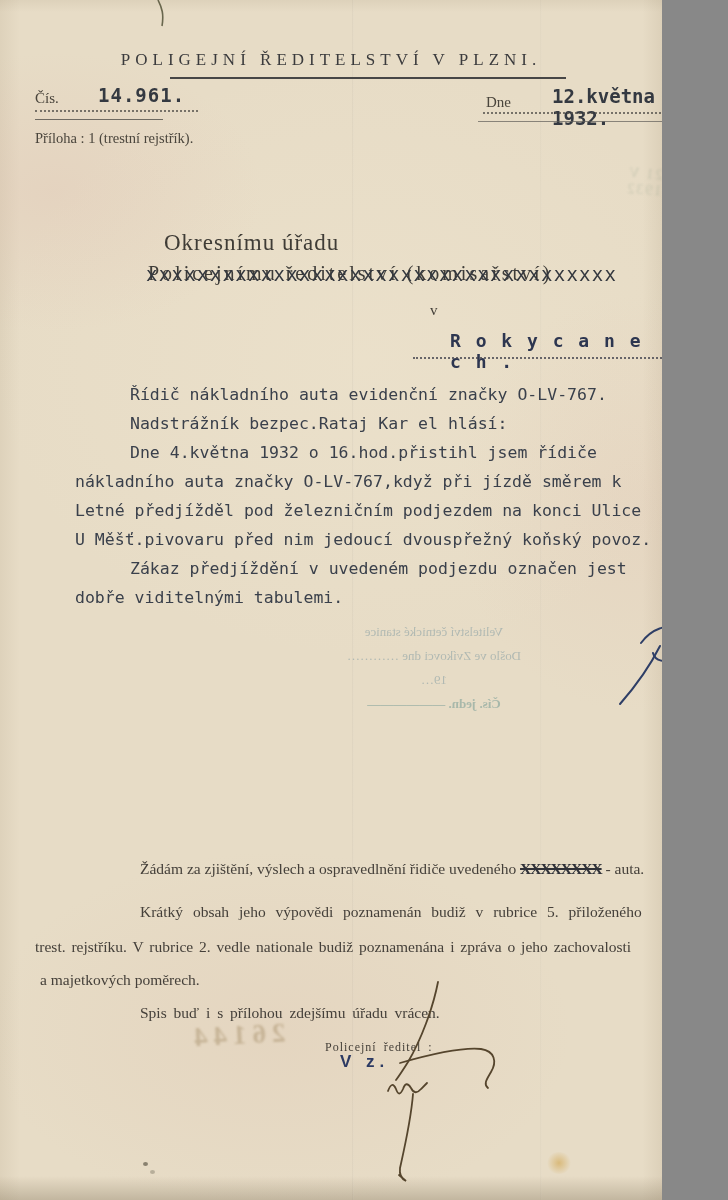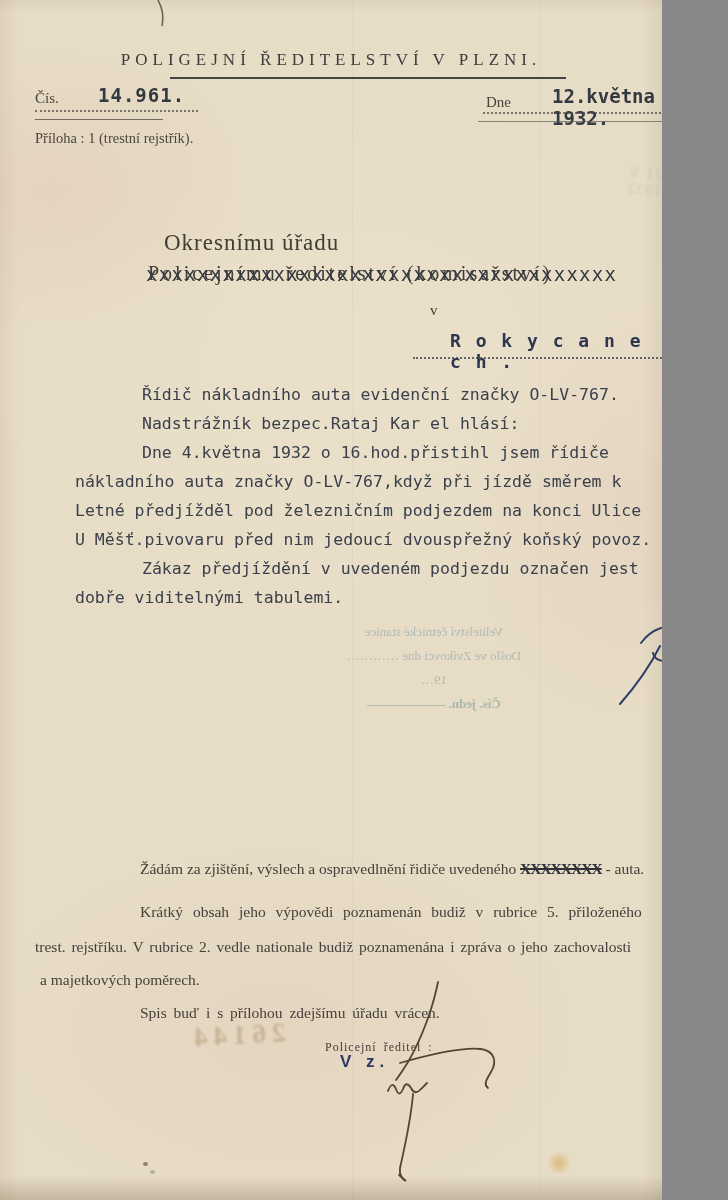--- a/index.html
+++ b/index.html
@@ -36,21 +36,21 @@
   
   .recip1{left:164px;top:230px;font-size:23px;color:#3f3c36;letter-spacing:1px;}
   .recip2{left:148px;top:262px;font-size:20px;color:#3e3c38;letter-spacing:3px;white-space:nowrap;}
   .recip2x{left:146px;top:263px;font-size:19px;color:#34383f;letter-spacing:1.3px;white-space:nowrap;}
   .recip3{left:430px;top:302px;font-size:15px;color:#45413a;}
   .recip4{left:450px;top:330px;font-size:18px;font-weight:bold;color:#2d3650;letter-spacing:2px;}
   .recip4-dots{left:413px;top:357px;width:277px;border-top:2px dotted rgba(70,70,80,.8);}
   
   .typed{font-family:"DejaVu Sans Mono", monospace;font-size:16.5px;color:#3a404b;white-space:nowrap;}
   .tl{left:75px;}
-  .tl.ind{left:130px;margin-left:12px;}
+  .tl.ind{left:130px;}
   
   .pr{font-size:15.5px;color:#45403a;white-space:nowrap;}
   .struck{font-weight:bold;color:#2f3138;text-decoration:line-through;text-decoration-thickness:2px;letter-spacing:-1px;}
   
   .dir-lbl{left:325px;top:1040px;font-size:12px;color:#443f38;letter-spacing:1px;word-spacing:3px;}
   .vz{left:340px;top:1052px;font-family:Liberation Sans, sans-serif;font-size:17px;font-weight:bold;color:#2c3a63;letter-spacing:5px;}
   
   .ghost-stamp{left:333px;top:620px;width:202px;transform:scaleX(-1);opacity:.45;filter:blur(.5px);
     color:#6f8f9b;font-size:13px;text-align:center;line-height:24px;}
   .ghost-stamp .g3{color:#5d8d8a;font-weight:bold;}

